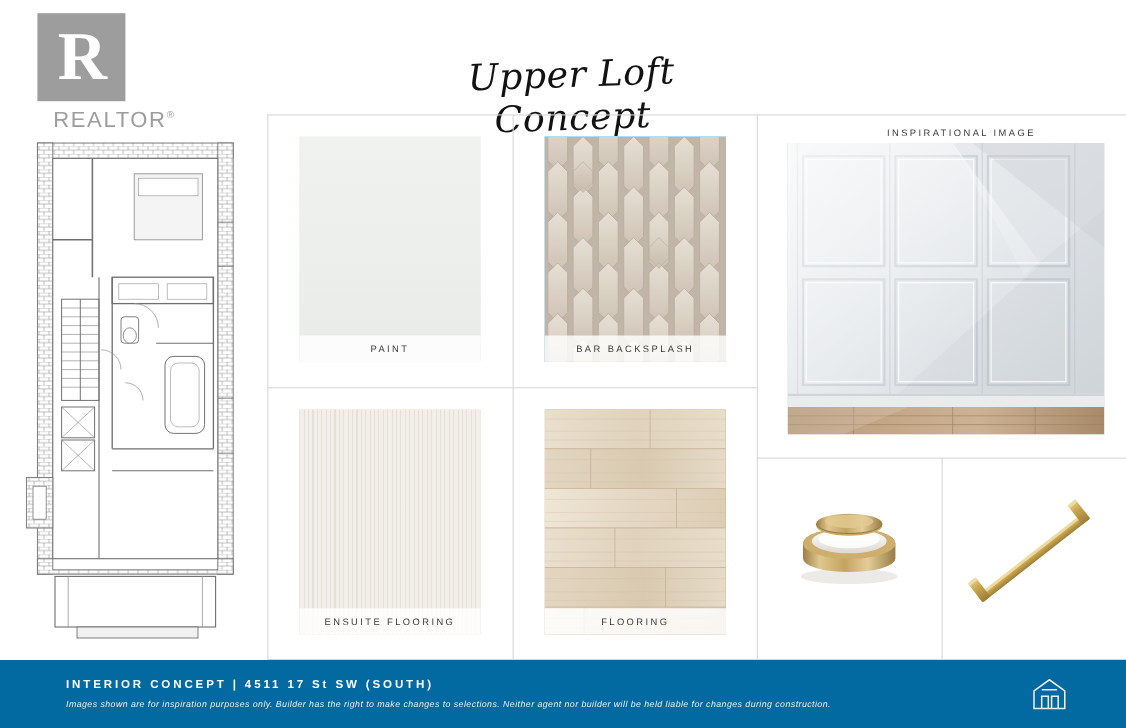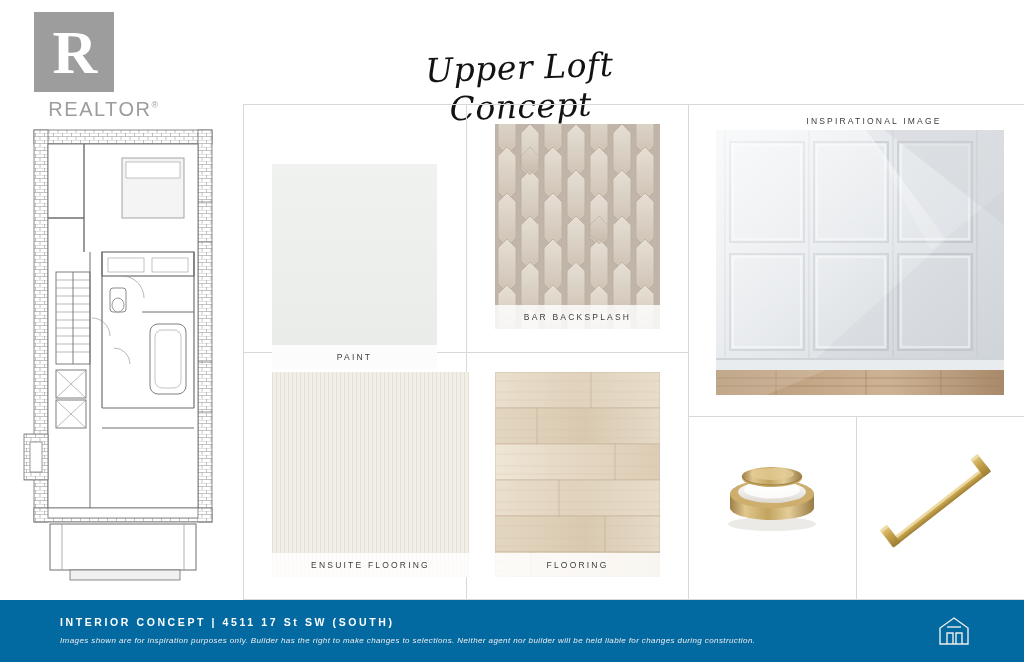--- a/index.html
+++ b/index.html
@@ -120,21 +120,20 @@
     font-size: 8.5px;
     letter-spacing: 2.2px;
     color: #3c3c3c;
     background: rgba(255,255,255,0.82);
     font-family: "Liberation Sans", sans-serif;
   }
 
   
   .paint-sw {
     background: linear-gradient(180deg,#f0f2ef 0%, #eceeeb 60%, #e9ebe8 100%);
-    margin-top: 40px;
   }
 
   
   .ensuite-sw {
     background: #f2efe9;
     position: absolute;
   }
   .ensuite-sw .grain {
     position: absolute;
     left: 0; top: 0; right: 0; bottom: 0;
@@ -374,21 +373,21 @@
             </g>
           </g>
         </g>
         <rect width="165" height="205" fill="#ffffff" opacity="0.05"></rect>
       </svg>
       <div class="swatch-label">BAR BACKSPLASH</div>
     </div>
   </div>
 
   <div class="cell" style="left:243px; top:352px; width:223px; height:247px;">
-    <div class="swatch ensuite-sw" style="left:29px; top:20px; width:165px; height:205px;padding-left:32px;">
+    <div class="swatch ensuite-sw" style="left:29px; top:20px; width:165px; height:205px;">
       <div class="grain"></div>
       <div class="swatch-label">ENSUITE FLOORING</div>
     </div>
   </div>
 
   <div class="cell" style="left:466px; top:352px; width:222px; height:247px;">
     <div class="swatch" style="left:29px; top:20px; width:165px; height:205px;">
       <svg width="165" height="205" viewBox="0 0 165 205" xmlns="http://www.w3.org/2000/svg" style="display:block;">
         <defs>
           <linearGradient id="pl1" x1="0" y1="0" x2="1" y2="0">

